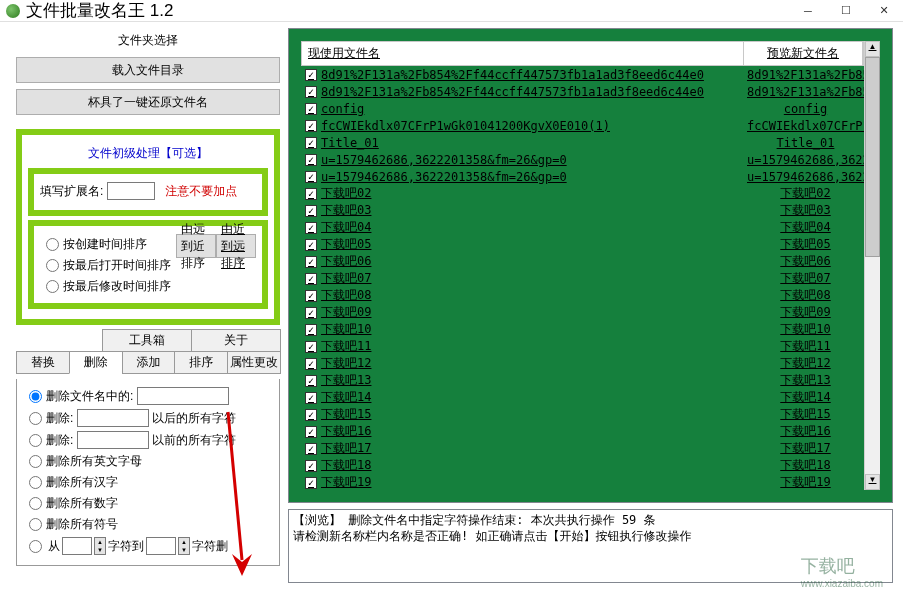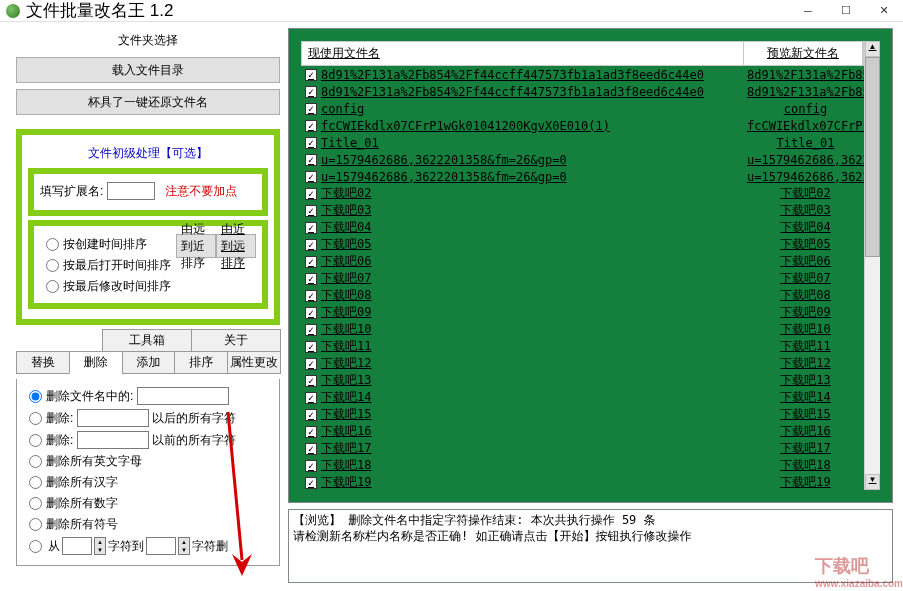--- a/index.html
+++ b/index.html
@@ -185,22 +185,22 @@
     height: 74px;
     padding: 2px 4px;
     font-family: "SimSun", monospace;
     font-size: 12px;
     line-height: 16px;
     white-space: nowrap;
     overflow: hidden;
     position: relative;
   }
   .watermark {
-    position:absolute; right:0; bottom:0px;
-    font-size: 18px; color:#b91c1c; font-weight:bold; opacity:0.45; letter-spacing: 0;
+    position:absolute; right:20px; bottom:0px;
+    font-size: 18px; color:#14532d; font-weight:normal; opacity:0.45; letter-spacing: 0;
     pointer-events:none;
   }
   .watermark .sub { font-size:10px; display:block; text-align:right;}
 
   
   .arrow {
     position: absolute;
     left: 222px; top: 386px;
     width: 40px; height: 180px;
     pointer-events: none;

